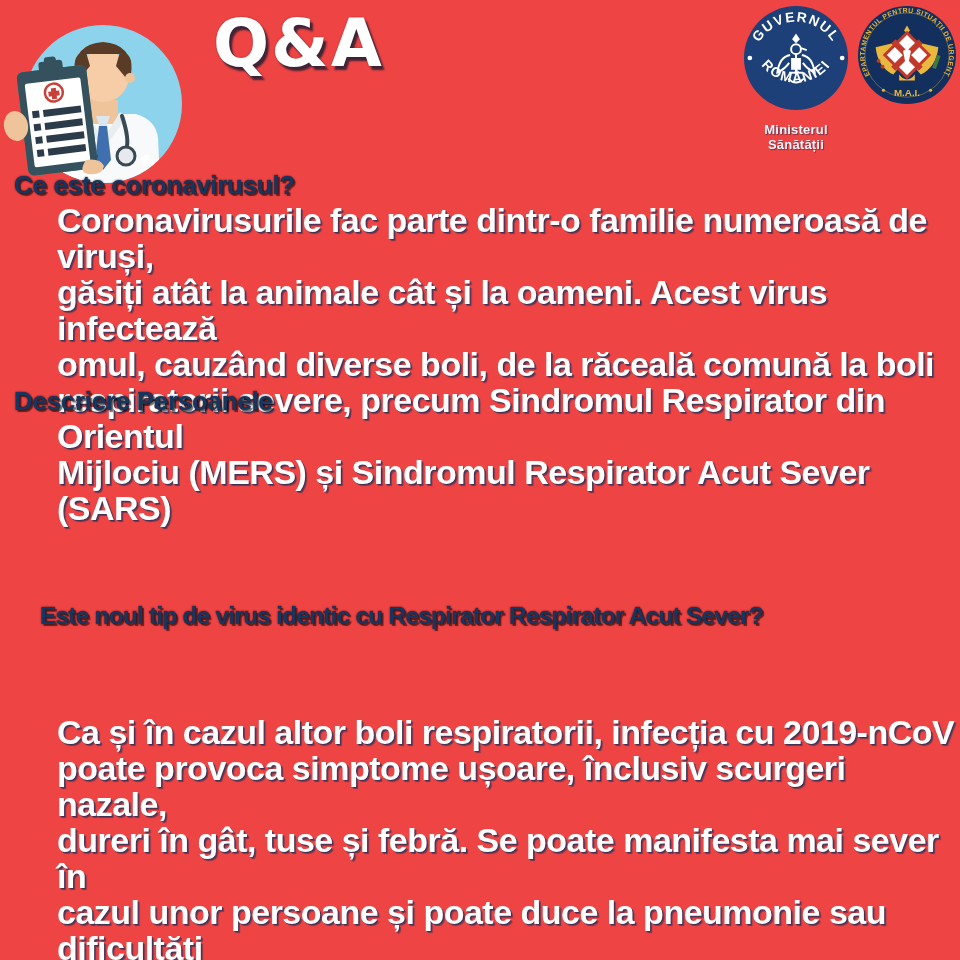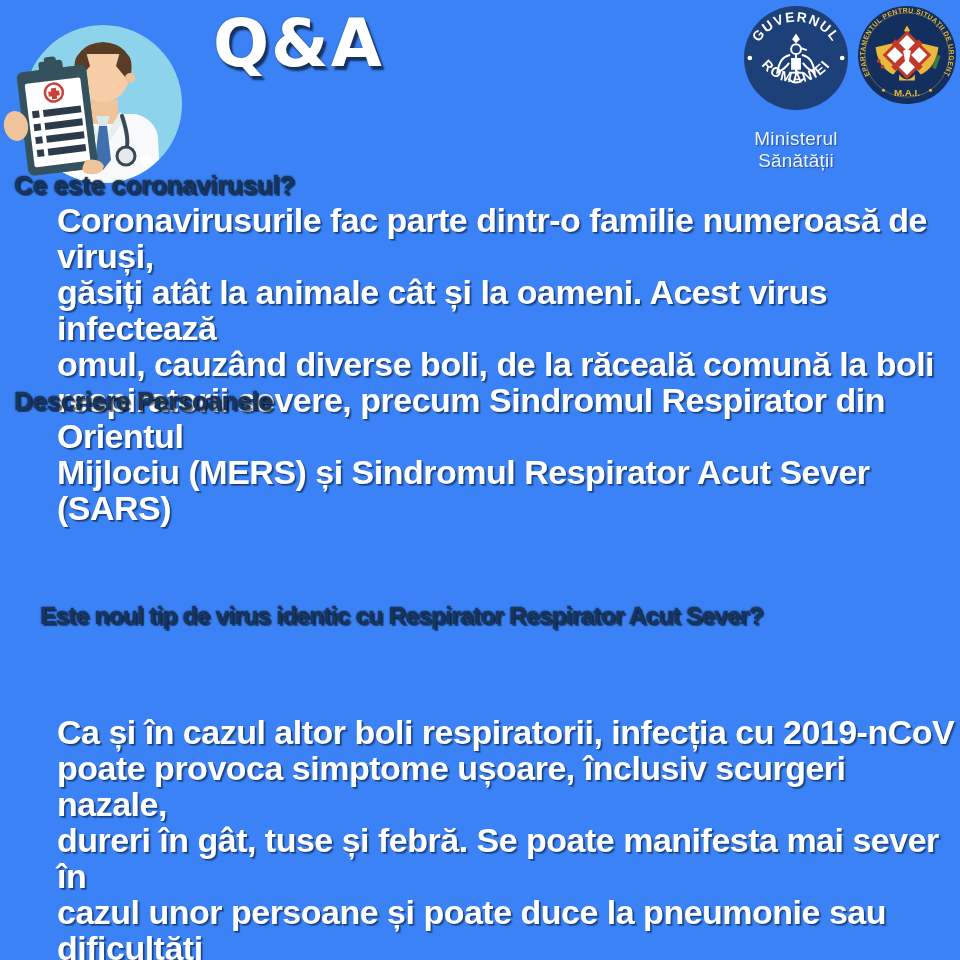--- a/index.html
+++ b/index.html
@@ -1,36 +1,36 @@
 <!DOCTYPE html>
 <html><head>
 <meta charset="utf-8">
 <style>
   html,body{margin:0;padding:0;}
   .page{
     position:relative; width:960px; height:960px; overflow:hidden;
-    background:#3b82f6;
+    background:#ef4444;
     font-family:"Liberation Sans", sans-serif;
   }
   
   .doctor-badge{position:absolute; left:0; top:8px; width:195px; height:190px;}
   .title-block{position:absolute; left:213px; top:6px; line-height:76px;
     font-family:"DejaVu Sans", sans-serif; font-weight:bold;}
   .qa-title{
     font-size:66px; color:#ffffff; letter-spacing:2px;
     text-shadow:3px 4px 2px rgba(10,25,50,.75), 0 0 2px rgba(0,0,0,.35);
   }
   .main-title{
     font-size:64px; color:#0b0d12; letter-spacing:0px; margin-top:2px;
     text-shadow:2px 3px 3px rgba(15,35,70,.4);
   }
   .logos{position:absolute; right:2px; top:4px; display:flex; align-items:flex-start;}
   .gov-logo{width:120px; text-align:center;}
   .gov-caption{
-    margin-top:12px; color:#eef4fb; font-size:19px; font-weight:normal;
+    margin-top:6px; color:#eef4fb; font-size:13px; font-weight:bold;
     text-shadow:1px 1px 1px rgba(0,30,70,.5); letter-spacing:.2px;
   }
   .dsu-logo{width:100px; margin-left:2px;}
   
   .section{position:absolute; left:0; right:0;}
   .s1{top:168px;} .s2{top:384px;} .s3{top:599px;} .s4{top:714px;}
   .section h2{
     margin:0 4px 0 14px; font-size:26px; line-height:34px; font-weight:bold;
     color:#16365f; letter-spacing:-0.3px;
     text-shadow:0 0 2px rgba(0,0,0,.85), 2px 2px 1px rgba(0,0,0,.55);

